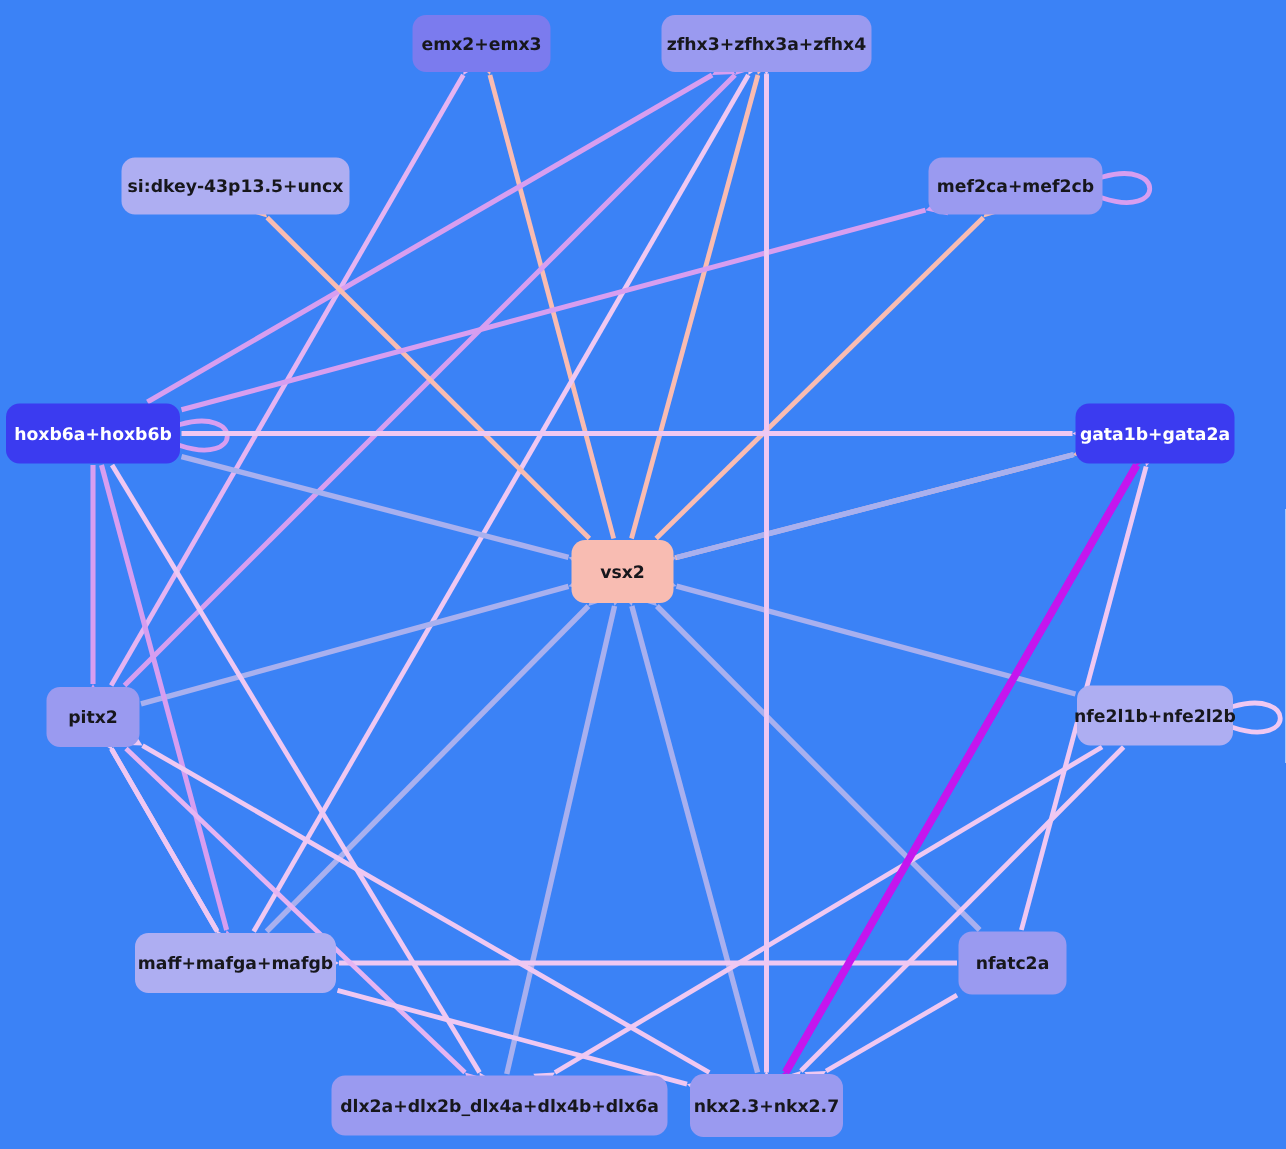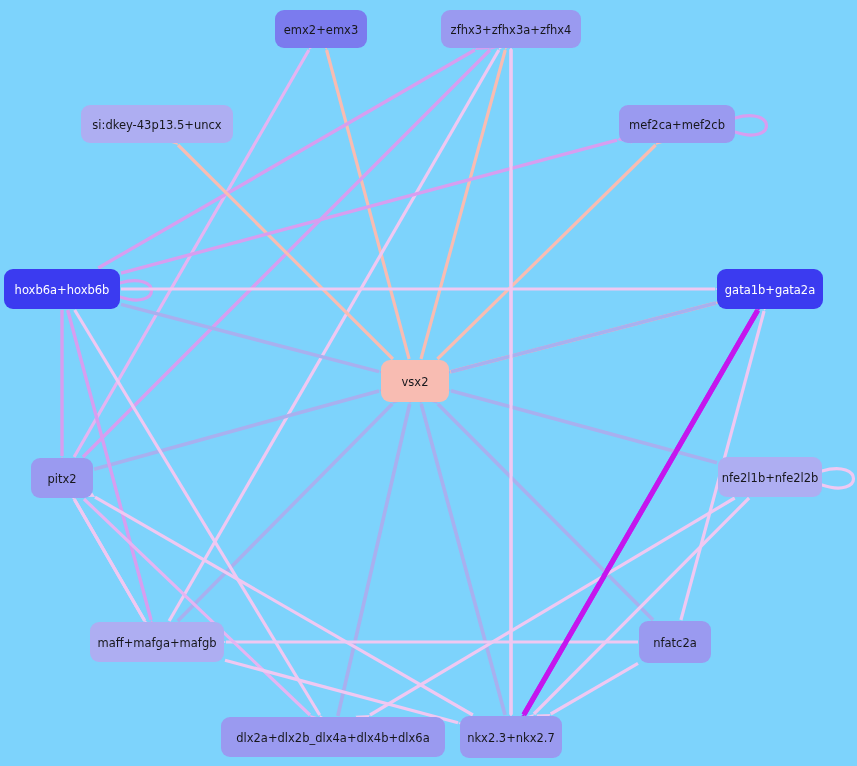--- a/index.html
+++ b/index.html
@@ -1,17 +1,17 @@
 <!DOCTYPE html>
 <html><head>
 <meta charset="utf-8">
 <style>
   html,body{margin:0;padding:0;background:#ffffff;}
   body{font-family:"DejaVu Sans","Liberation Sans",sans-serif;}
-  #stage{position:relative;width:857px;height:766px;background:#7dd3fc;overflow:hidden;}
+  #stage{position:relative;width:857px;height:766px;background:#3b82f6;overflow:hidden;font-weight:bold;}
   #graph{position:absolute;left:0;top:0;width:857px;height:766px;}
   .node-label{
     font-family:"DejaVu Sans","Liberation Sans",sans-serif;
     font-size:11.5px;
     text-anchor:middle;
     dominant-baseline:middle;
     pointer-events:none;
   }
   .node-rect{stroke:none;}
 </style>

